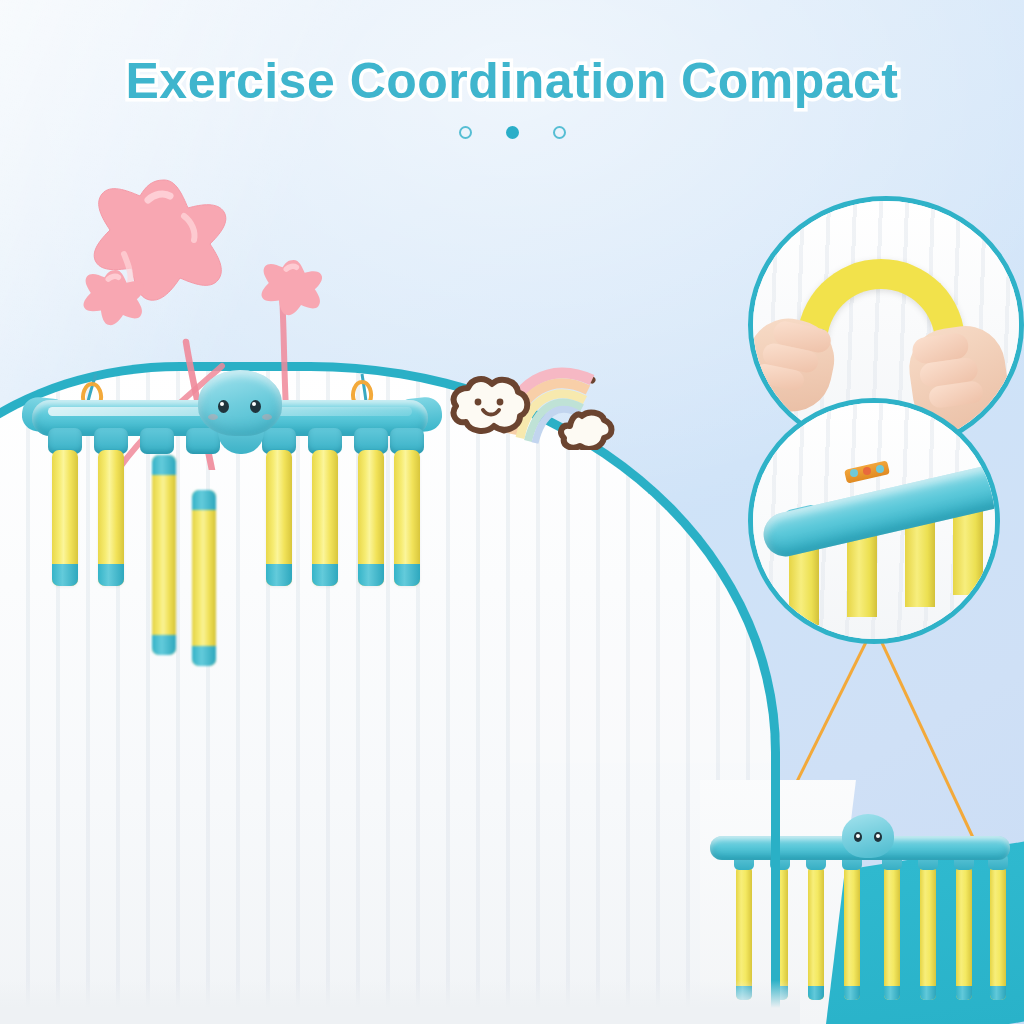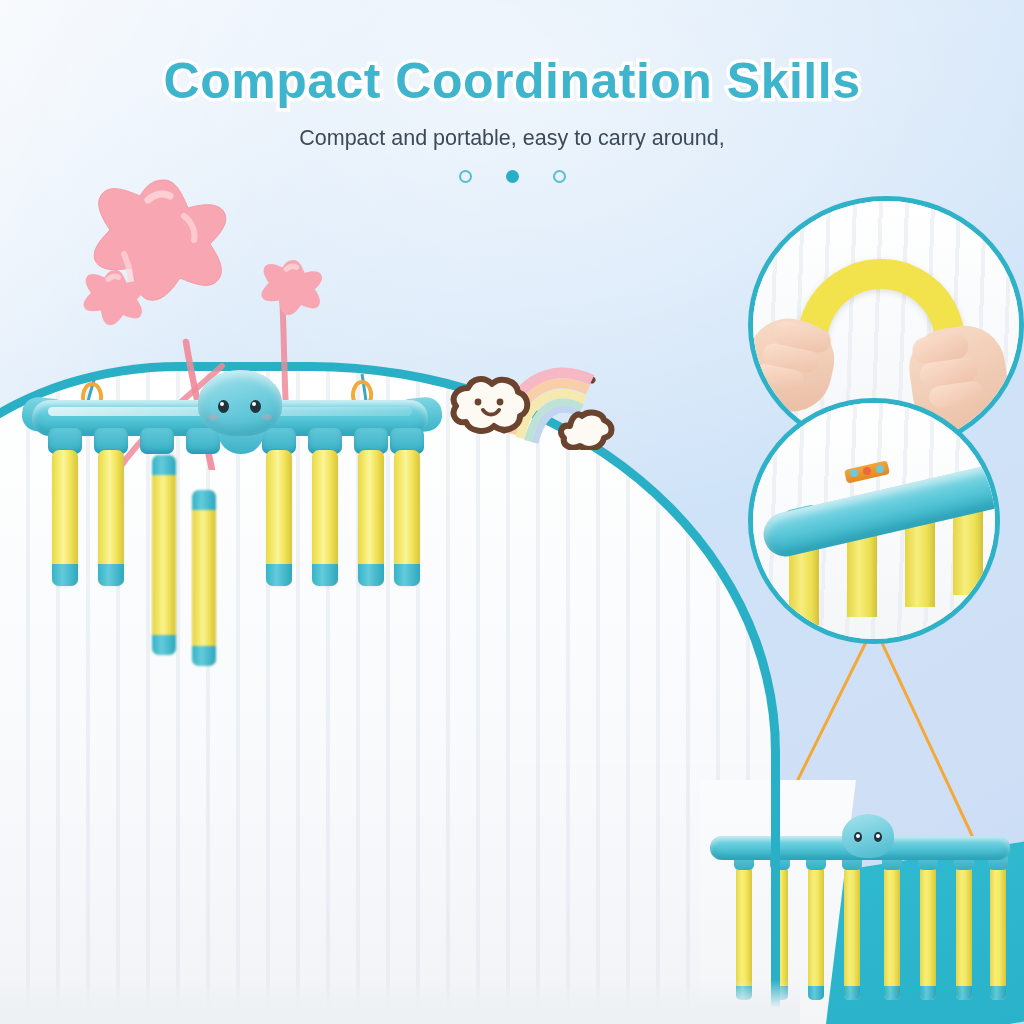--- a/index.html
+++ b/index.html
@@ -243,23 +243,22 @@
 </head>
 <body>
 
 <div id="stage">
 
   <div class="bg-base"></div>
   <div class="bg-sheen"></div>
   <div class="bg-vignette"></div>
 
   <div class="header">
-    <div class="title">Compact Coordination Skills</div>
+    <div class="title">Exercise Coordination Compact</div>
     <div class="subtitle">
-      <div>Compact and portable, easy to carry around,</div>
     </div>
     <div class="dots">
       <span class="dot"></span>
       <span class="dot active"></span>
       <span class="dot"></span>
     </div>
   </div>
 
   <div class="photo-panel">
     <div class="curtain"></div>

